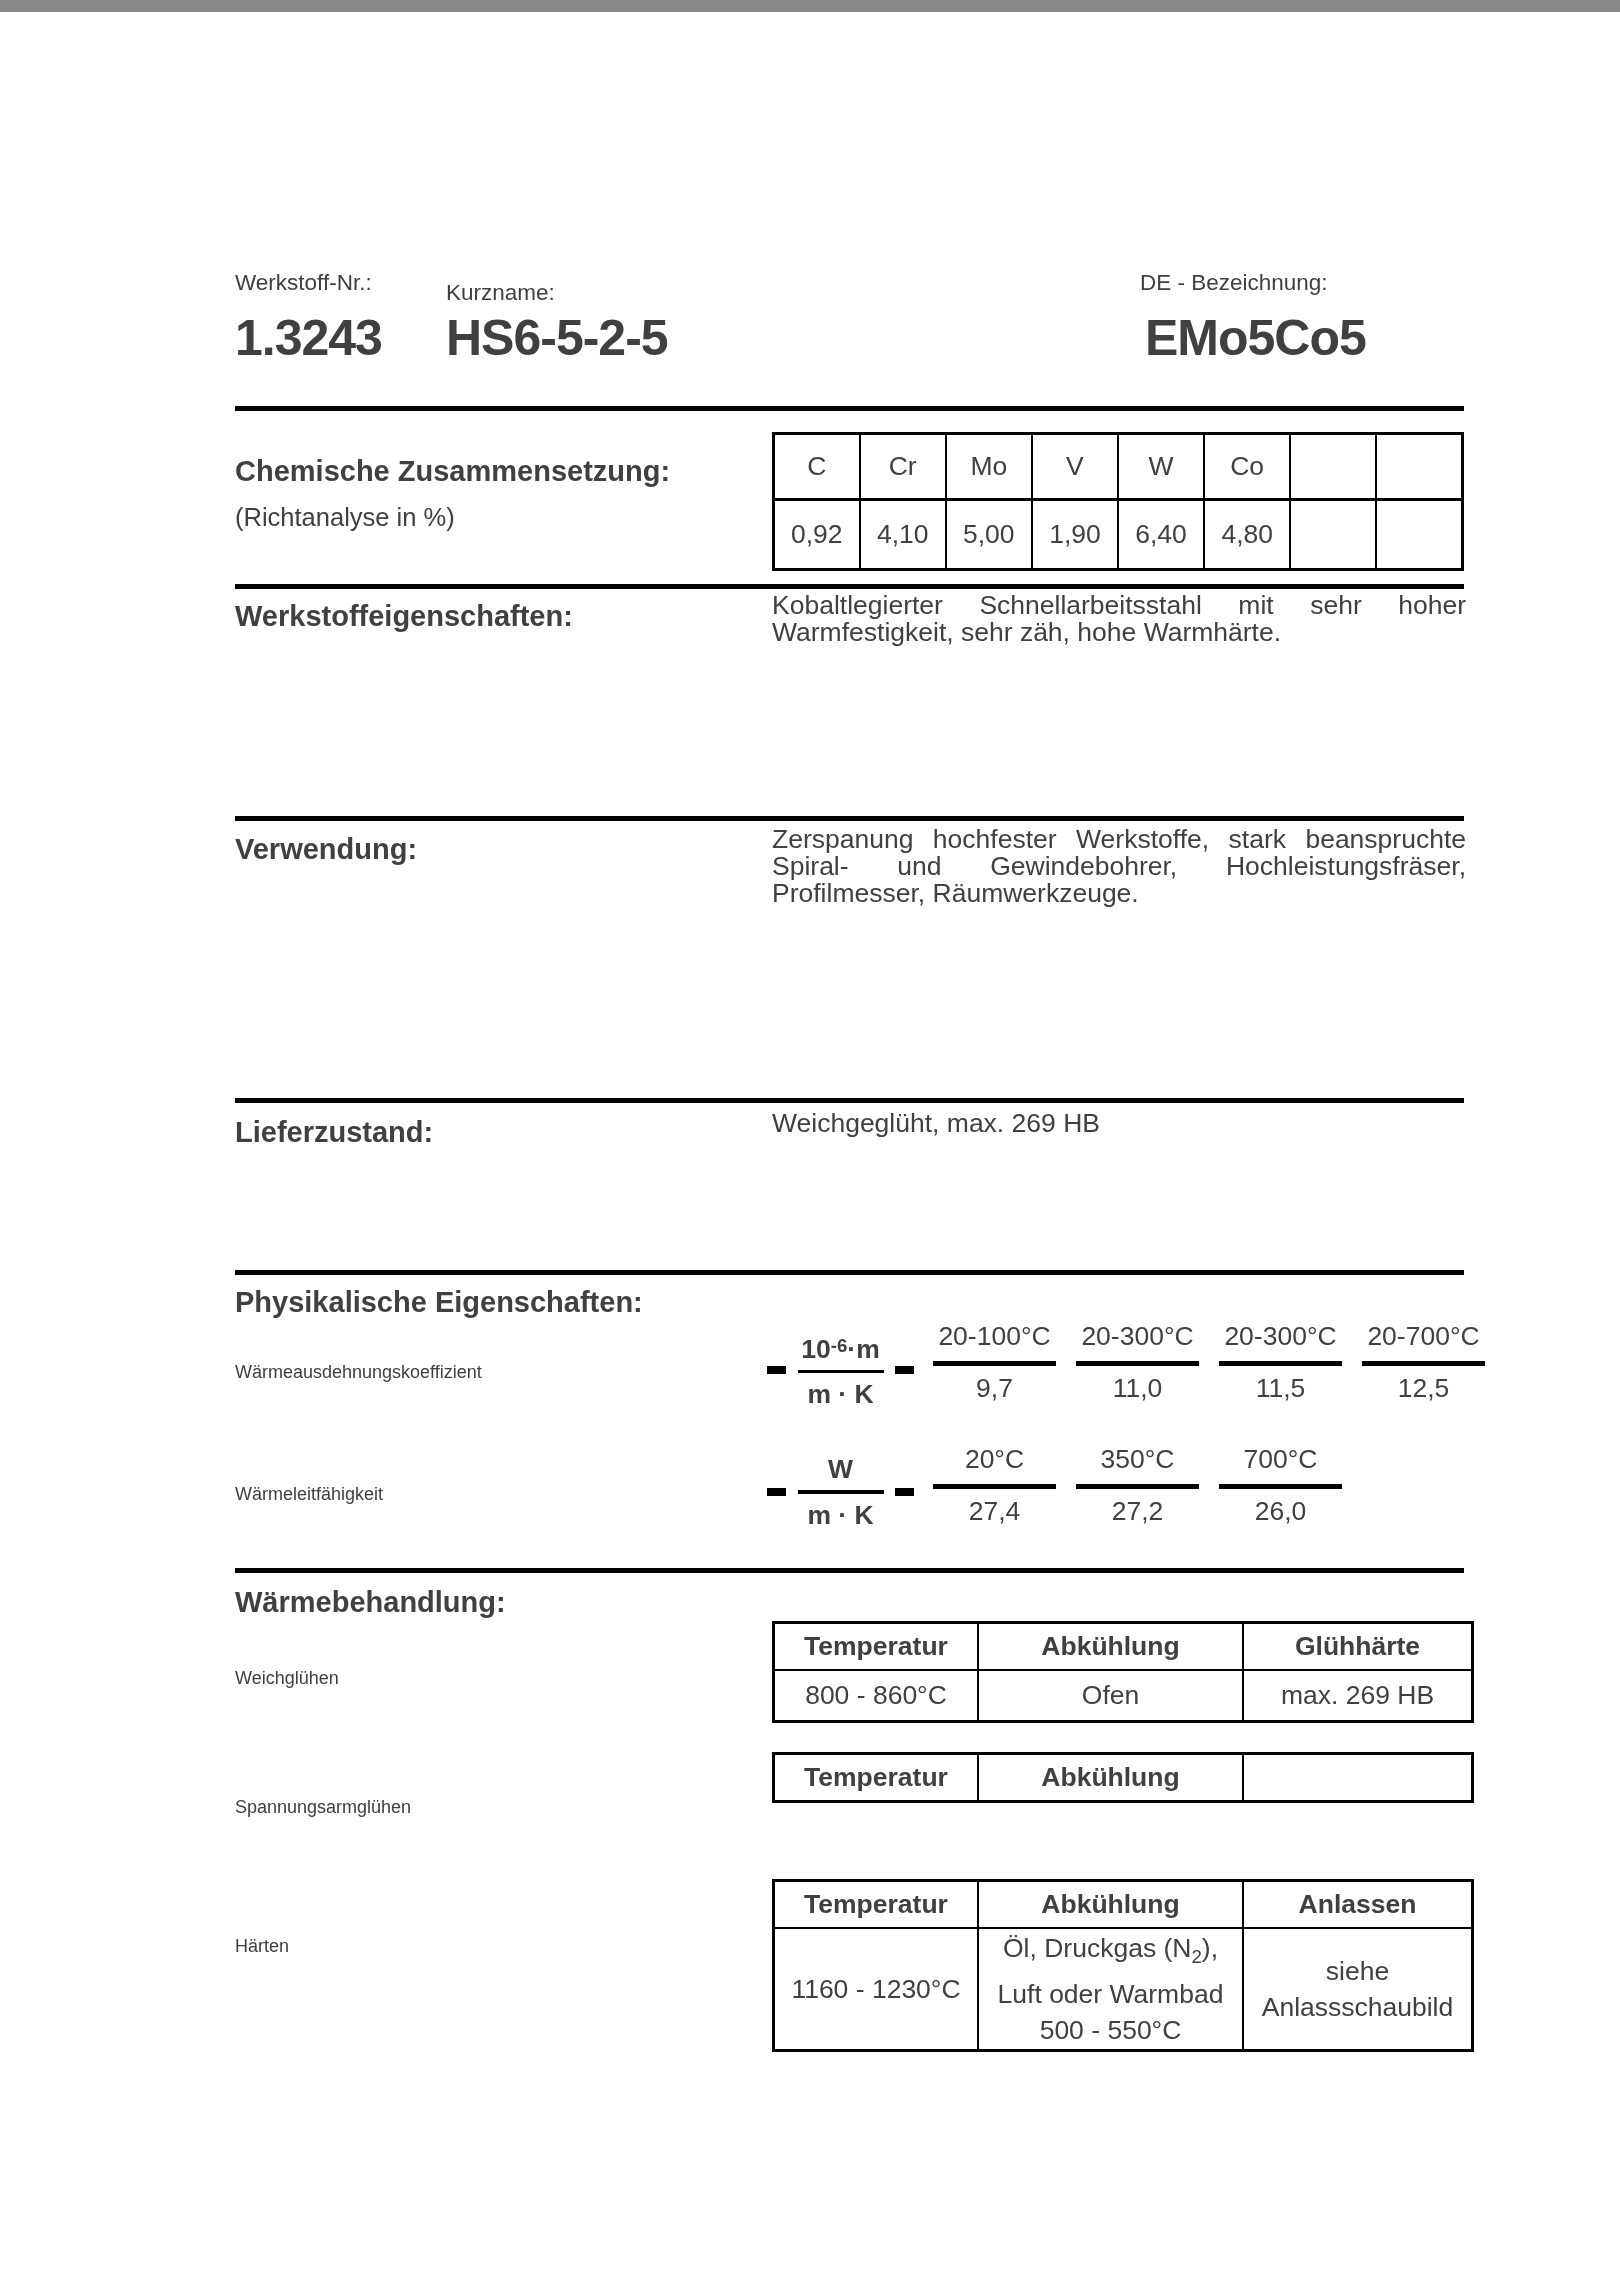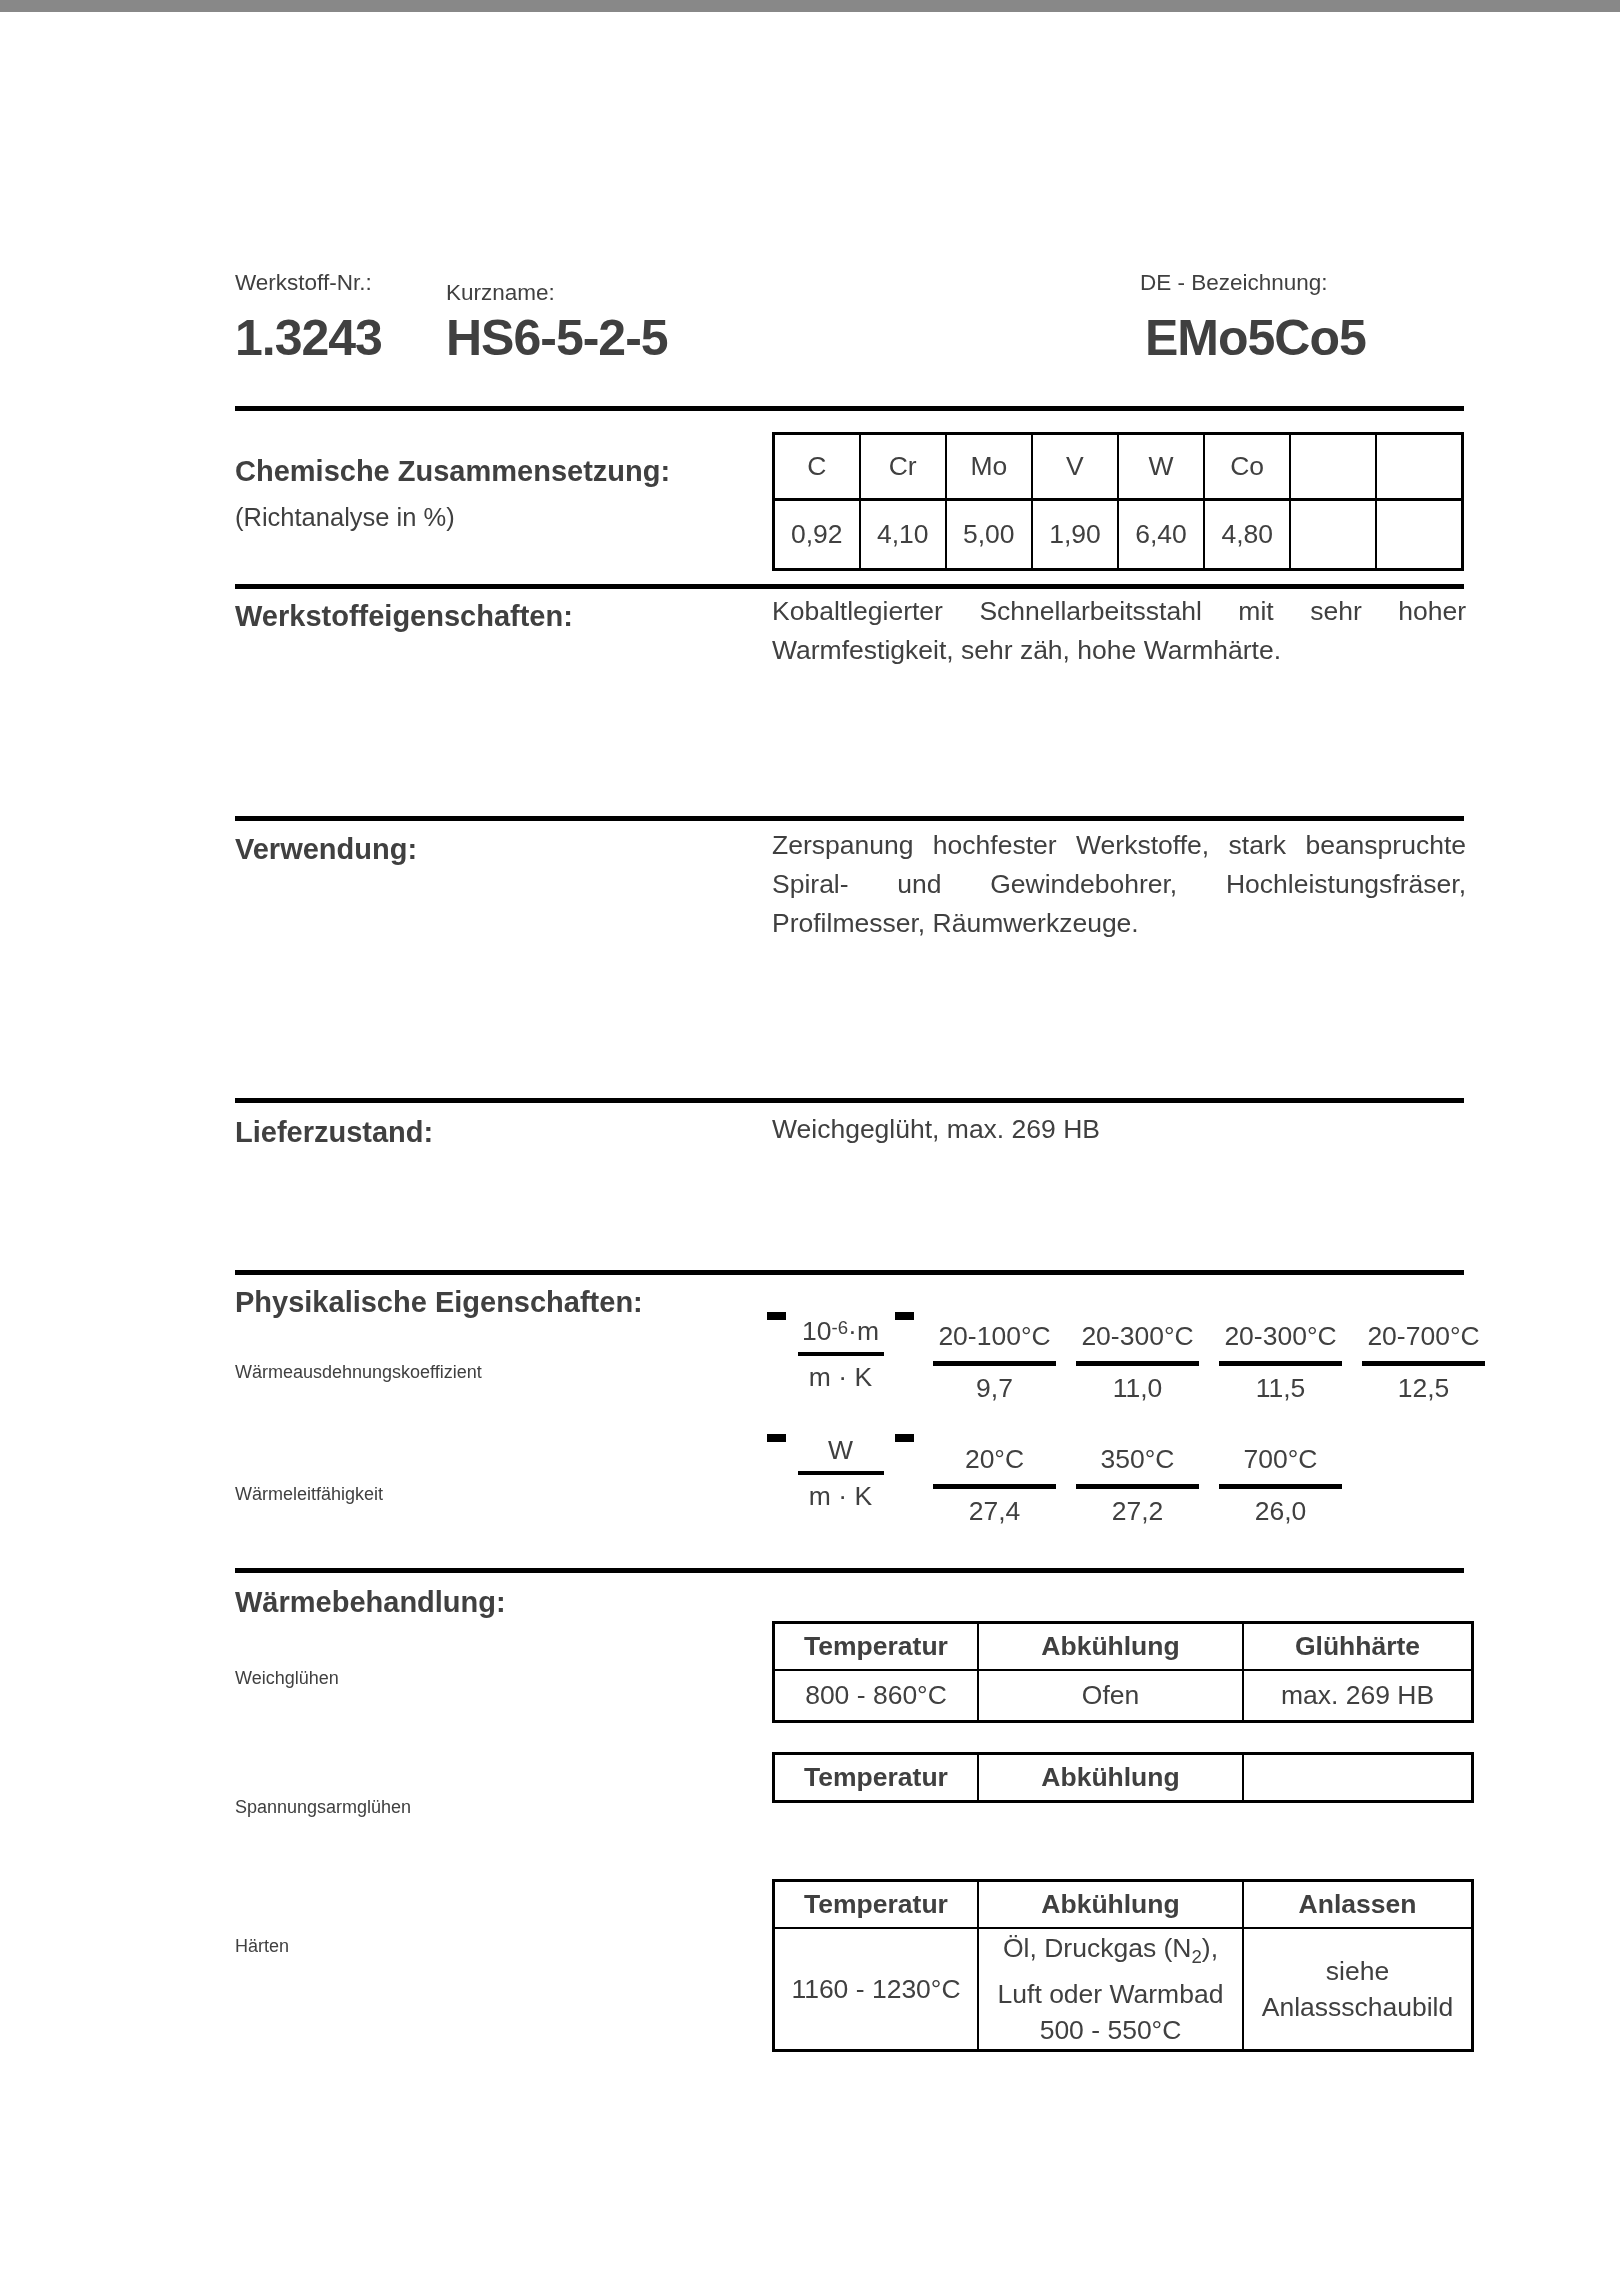--- a/index.html
+++ b/index.html
@@ -11,36 +11,36 @@
     color:#404040;
     font-family:"Liberation Sans","DejaVu Sans",sans-serif;
     overflow:hidden;
   }
   .abs { position:absolute; }
   .small-label { font-size:22.5px; line-height:27.4px; }
   .big-title  { font-size:50px; font-weight:bold; line-height:55px; letter-spacing:-1px; }
   .rule { position:absolute; left:235px; width:1229px; height:4.9px; background:#000; }
   .sec-heading { font-size:29px; font-weight:bold; line-height:33px; }
   .sub-heading { font-size:25.5px; line-height:31px; }
-  .body-text { font-size:26.5px; line-height:39px; text-align:justify; }
+  .body-text { font-size:26.5px; line-height:27px; text-align:justify; }
   .row-label { font-size:18px; line-height:31px; }
 
   
   table.chem {
     position:absolute; left:772px; top:420px; width:692px;
     border-collapse:collapse; table-layout:fixed;
     border:3.9px solid #000;
     font-size:26.5px;
   }
   table.chem td { border:2.9px solid #000; text-align:center; vertical-align:middle; }
   table.chem tr.hdr td { height:61px; }
   table.chem tr.val td { height:65px; border-top:3.9px solid #000; }
 
   
-  .unit-frac { position:absolute; display:flex; align-items:flex-start; }
+  .unit-frac { position:absolute; display:flex; align-items:center;font-weight:bold; }
   .bracket { width:14.7px; }
   .bracket.l { border-left:4.9px solid #000; border-top:4.9px solid #000; border-bottom:4.9px solid #000; }
   .bracket.r { border-right:4.9px solid #000; border-top:4.9px solid #000; border-bottom:4.9px solid #000; }
   .frac-inner { flex:1; display:flex; flex-direction:column; align-items:center; justify-content:center; padding:0 9.8px; }
   .frac-num, .frac-den { font-size:26.5px; line-height:32px; white-space:nowrap; }
   .frac-num sup { font-size:18.6px; vertical-align:5.9px; }
   .frac-bar { width:86px; height:3.9px; background:#000; margin:4.9px 0; }
 
   .pcol { position:absolute; width:123px; text-align:center; }
   .ptemp { font-size:26.5px; line-height:31px; white-space:nowrap; }

